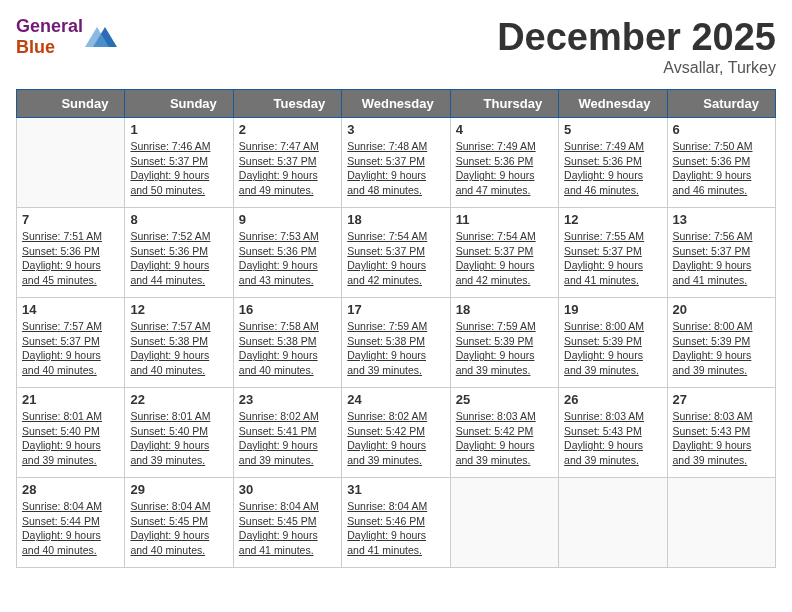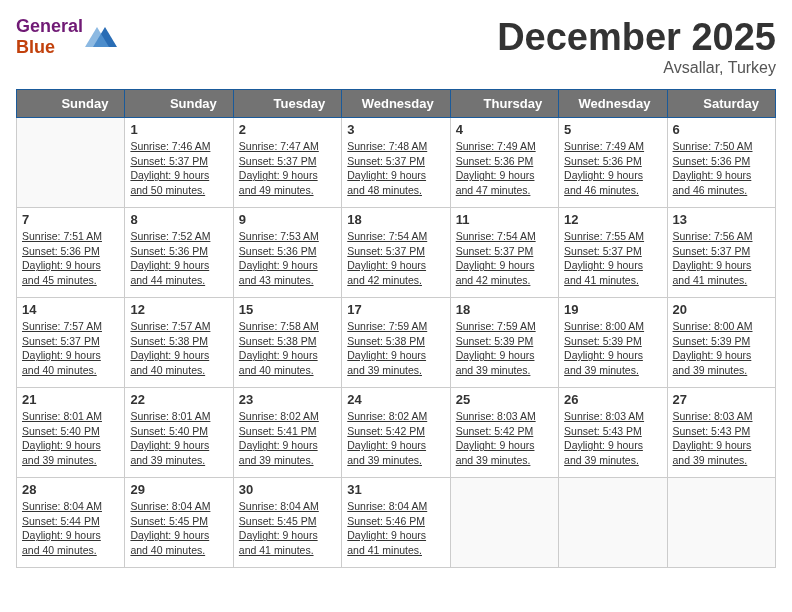--- a/index.html
+++ b/index.html
@@ -181,21 +181,21 @@
       <tr>
         <td>
           <span class="day-number">14</span>
           <div class="cell-info">Sunrise: 7:57 AM<br>Sunset: 5:37 PM<br>Daylight: 9 hours<br>and 40 minutes.</div>
         </td>
         <td>
           <span class="day-number">12</span>
           <div class="cell-info">Sunrise: 7:57 AM<br>Sunset: 5:38 PM<br>Daylight: 9 hours<br>and 40 minutes.</div>
         </td>
         <td>
-          <span class="day-number">15</span>
+          <span class="day-number">16</span>
           <div class="cell-info">Sunrise: 7:58 AM<br>Sunset: 5:38 PM<br>Daylight: 9 hours<br>and 40 minutes.</div>
         </td>
         <td>
           <span class="day-number">17</span>
           <div class="cell-info">Sunrise: 7:59 AM<br>Sunset: 5:38 PM<br>Daylight: 9 hours<br>and 39 minutes.</div>
         </td>
         <td>
           <span class="day-number">18</span>
           <div class="cell-info">Sunrise: 7:59 AM<br>Sunset: 5:39 PM<br>Daylight: 9 hours<br>and 39 minutes.</div>
         </td>

